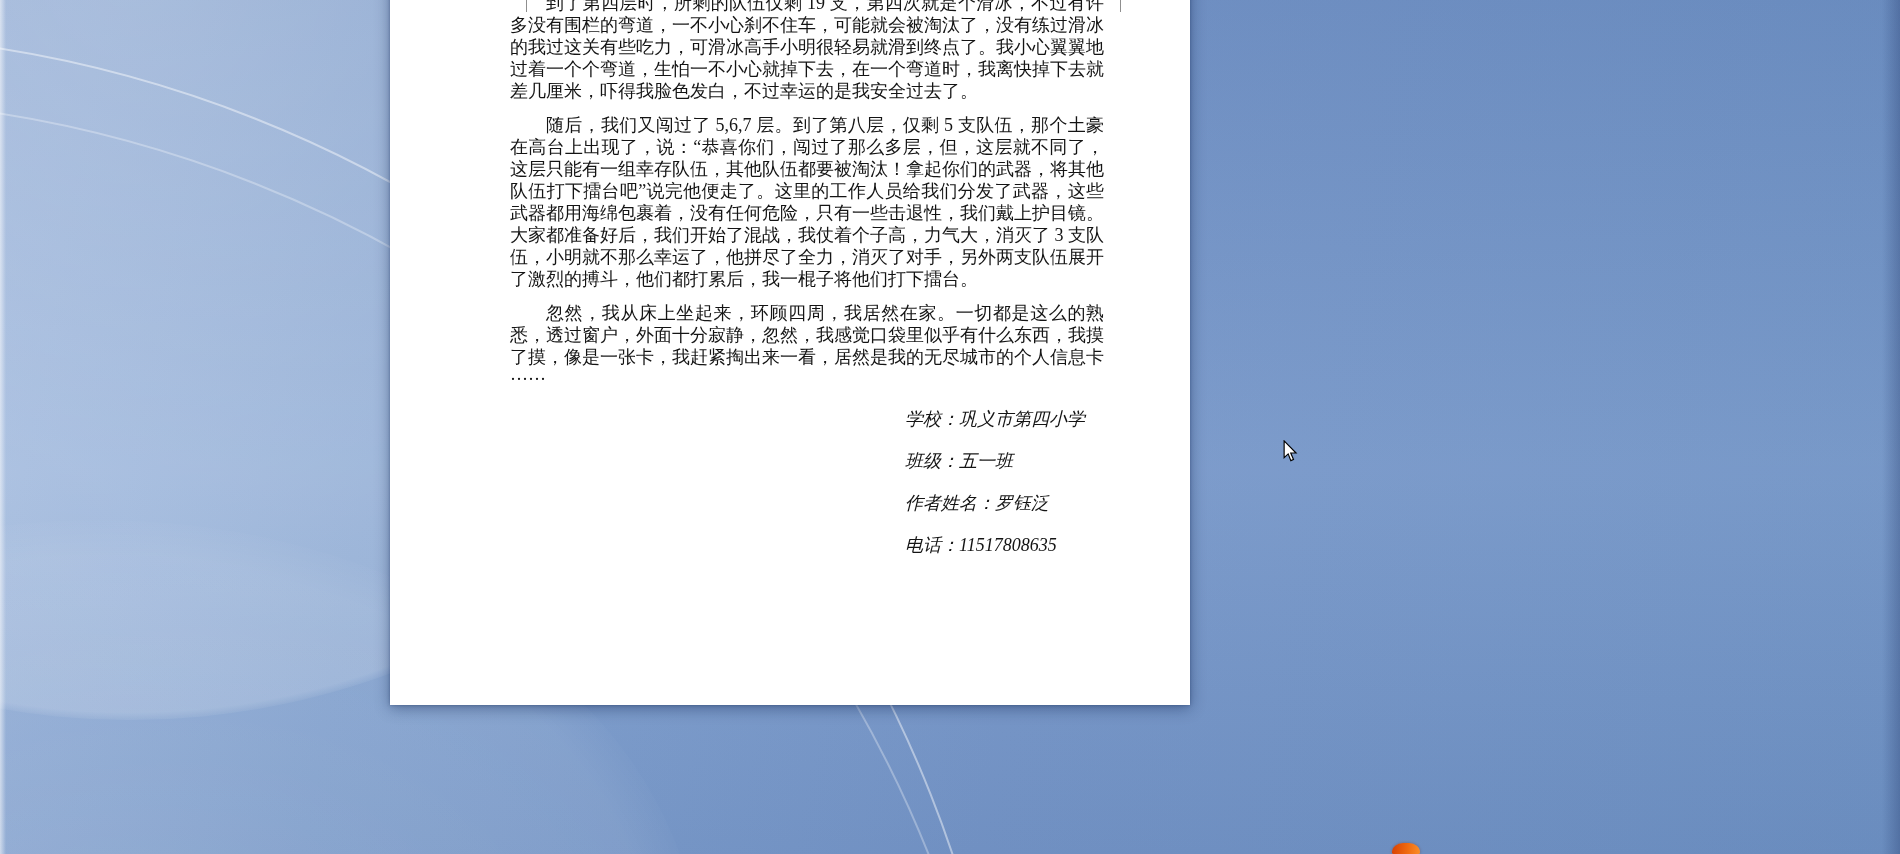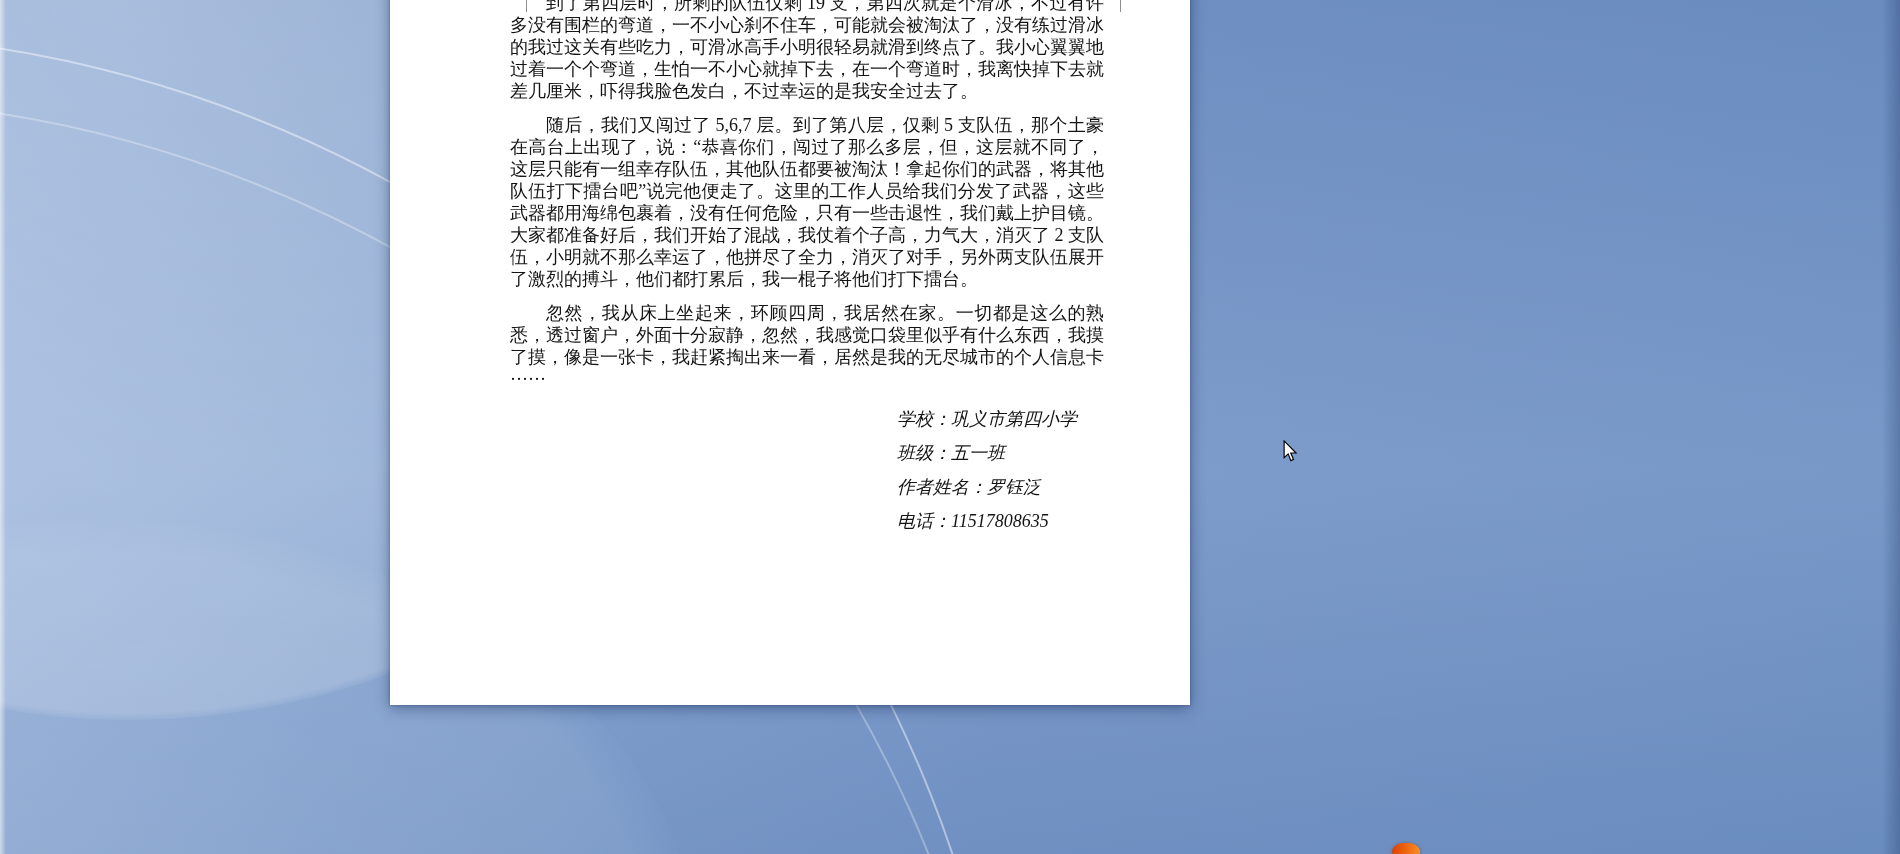--- a/index.html
+++ b/index.html
@@ -56,21 +56,21 @@
   .body-para { margin: 0 0 12px 0; text-indent: 2em; }
 
   .crop-mark {
     position: absolute; width: 24px; height: 13px;
     border-top: 1px solid #8f8f8f;
   }
   .crop-left  { left: 136px; top: 48px; border-left: 1px solid #8f8f8f; }
   .crop-right { left: 706px; top: 48px; border-right: 1px solid #8f8f8f; }
 
   .info-block { margin: 4px 0 0 387px; font-style: italic; }
-  .info-line { margin: 0; line-height: 34px; white-space: nowrap; text-align: left; }
+  .info-line { margin: 8px; line-height: 34px; white-space: nowrap; text-align: left; }
 
   .mouse-cursor { position: absolute; left: 1283px; top: 440px; width: 15px; height: 22px; }
 
   .orange-fragment {
     position: absolute; left: 1392px; top: 843px;
     width: 28px; height: 11px;
     border-radius: 12px 12px 2px 2px / 10px 10px 2px 2px;
     background: linear-gradient(95deg, #d84002 0%, #ef6a10 55%, #fb8e28 100%);
     box-shadow: 0 0 3px rgba(120,30,0,0.4);
   }
@@ -85,21 +85,21 @@
   <div class="arc arc2"></div>
   <div class="edge-light"></div>
   <div class="edge-dark-right"></div>
 
   <div class="page">
     <div class="crop-mark crop-left"></div>
     <div class="crop-mark crop-right"></div>
 
     <div class="text-area">
       <p class="body-para">到了第四层时，所剩的队伍仅剩 19 支，第四次就是个滑冰，不过有许多没有围栏的弯道，一不小心刹不住车，可能就会被淘汰了，没有练过滑冰的我过这关有些吃力，可滑冰高手小明很轻易就滑到终点了。我小心翼翼地过着一个个弯道，生怕一不小心就掉下去，在一个弯道时，我离快掉下去就差几厘米，吓得我脸色发白，不过幸运的是我安全过去了。</p>
-      <p class="body-para">随后，我们又闯过了 5,6,7 层。到了第八层，仅剩 5 支队伍，那个土豪在高台上出现了，说：“恭喜你们，闯过了那么多层，但，这层就不同了，这层只能有一组幸存队伍，其他队伍都要被淘汰！拿起你们的武器，将其他队伍打下擂台吧”说完他便走了。这里的工作人员给我们分发了武器，这些武器都用海绵包裹着，没有任何危险，只有一些击退性，我们戴上护目镜。大家都准备好后，我们开始了混战，我仗着个子高，力气大，消灭了 2 支队伍，小明就不那么幸运了，他拼尽了全力，消灭了对手，另外两支队伍展开了激烈的搏斗，他们都打累后，我一棍子将他们打下擂台。</p>
+      <p class="body-para">随后，我们又闯过了 5,6,7 层。到了第八层，仅剩 5 支队伍，那个土豪在高台上出现了，说：“恭喜你们，闯过了那么多层，但，这层就不同了，这层只能有一组幸存队伍，其他队伍都要被淘汰！拿起你们的武器，将其他队伍打下擂台吧”说完他便走了。这里的工作人员给我们分发了武器，这些武器都用海绵包裹着，没有任何危险，只有一些击退性，我们戴上护目镜。大家都准备好后，我们开始了混战，我仗着个子高，力气大，消灭了 3 支队伍，小明就不那么幸运了，他拼尽了全力，消灭了对手，另外两支队伍展开了激烈的搏斗，他们都打累后，我一棍子将他们打下擂台。</p>
       <p class="body-para">忽然，我从床上坐起来，环顾四周，我居然在家。一切都是这么的熟悉，透过窗户，外面十分寂静，忽然，我感觉口袋里似乎有什么东西，我摸了摸，像是一张卡，我赶紧掏出来一看，居然是我的无尽城市的个人信息卡······</p>
 
       <div class="info-block">
         <p class="info-line">学校：巩义市第四小学</p>
         <p class="info-line">班级：五一班</p>
         <p class="info-line">作者姓名：罗钰泛</p>
         <p class="info-line">电话：11517808635</p>
       </div>
     </div>
   </div>

